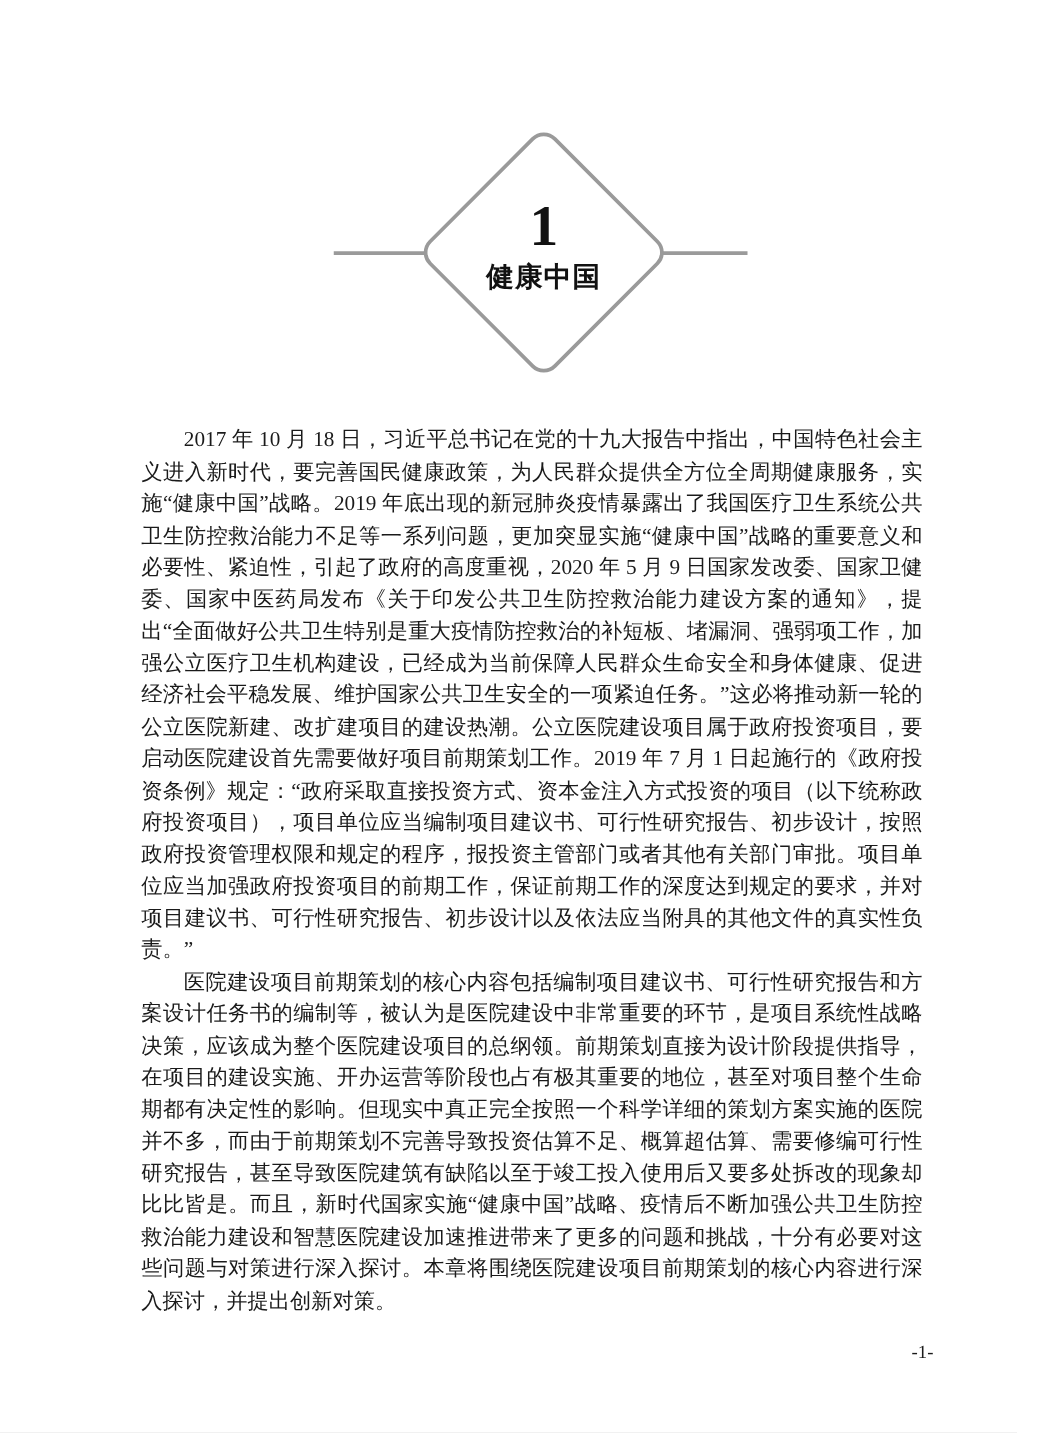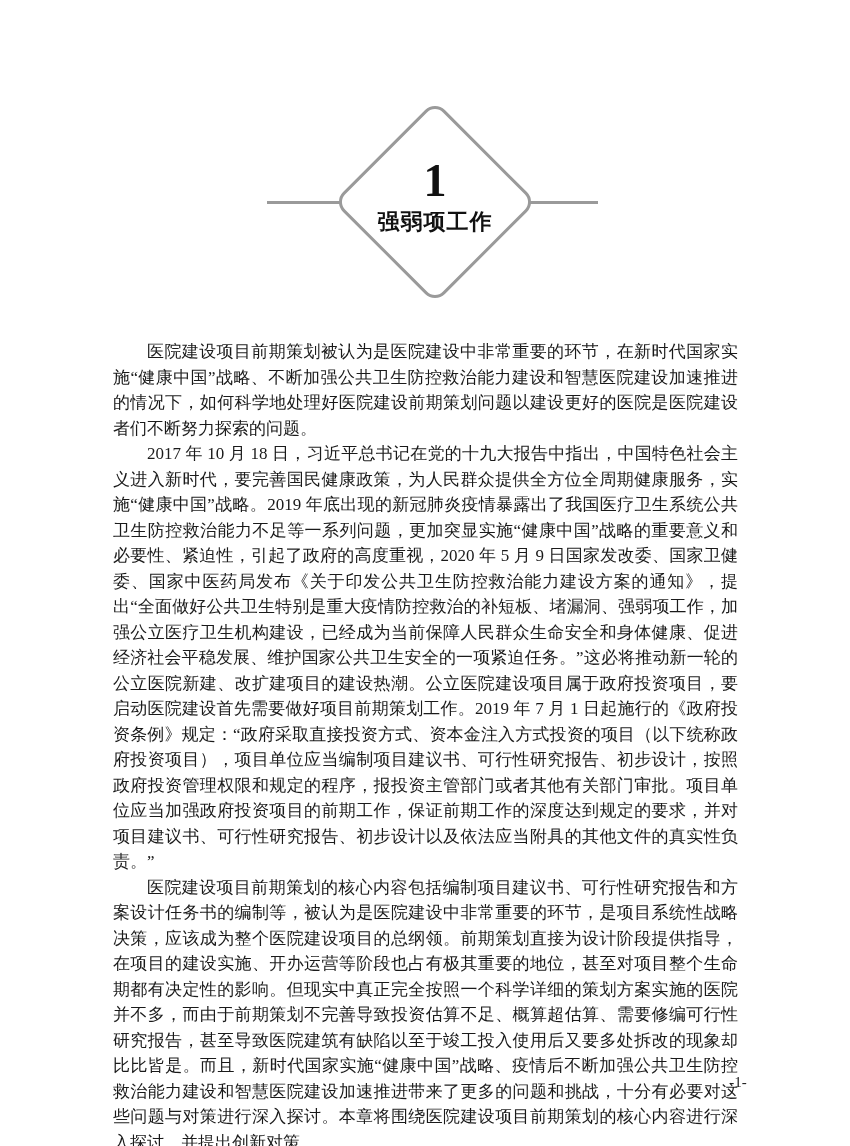--- a/index.html
+++ b/index.html
@@ -83,24 +83,23 @@
 <body>
 
 <div class="page">
 
   <div class="orn-line left"></div>
   <div class="orn-line right"></div>
   <div class="diamond"></div>
 
   <div class="chapter-heading">
     <div class="chapter-number">1</div>
-    <div class="chapter-title">强弱项工作</div>
+    <div class="chapter-title">健康中国</div>
   </div>
 
   <div class="body-text">
-    <p>医院建设项目前期策划被认为是医院建设中非常重要的环节，在新时代国家实施“健康中国”战略、不断加强公共卫生防控救治能力建设和智慧医院建设加速推进的情况下，如何科学地处理好医院建设前期策划问题以建设更好的医院是医院建设者们不断努力探索的问题。</p>
     <p>2017 年 10 月 18 日，习近平总书记在党的十九大报告中指出，中国特色社会主义进入新时代，要完善国民健康政策，为人民群众提供全方位全周期健康服务，实施“健康中国”战略。2019 年底出现的新冠肺炎疫情暴露出了我国医疗卫生系统公共卫生防控救治能力不足等一系列问题，更加突显实施“健康中国”战略的重要意义和必要性、紧迫性，引起了政府的高度重视，2020 年 5 月 9 日国家发改委、国家卫健委、国家中医药局发布《关于印发公共卫生防控救治能力建设方案的通知》，提出“全面做好公共卫生特别是重大疫情防控救治的补短板、堵漏洞、强弱项工作，加强公立医疗卫生机构建设，已经成为当前保障人民群众生命安全和身体健康、促进经济社会平稳发展、维护国家公共卫生安全的一项紧迫任务。”这必将推动新一轮的公立医院新建、改扩建项目的建设热潮。公立医院建设项目属于政府投资项目，要启动医院建设首先需要做好项目前期策划工作。2019 年 7 月 1 日起施行的《政府投资条例》规定：“政府采取直接投资方式、资本金注入方式投资的项目（以下统称政府投资项目），项目单位应当编制项目建议书、可行性研究报告、初步设计，按照政府投资管理权限和规定的程序，报投资主管部门或者其他有关部门审批。项目单位应当加强政府投资项目的前期工作，保证前期工作的深度达到规定的要求，并对项目建议书、可行性研究报告、初步设计以及依法应当附具的其他文件的真实性负责。”</p>
     <p>医院建设项目前期策划的核心内容包括编制项目建议书、可行性研究报告和方案设计任务书的编制等，被认为是医院建设中非常重要的环节，是项目系统性战略决策，应该成为整个医院建设项目的总纲领。前期策划直接为设计阶段提供指导，在项目的建设实施、开办运营等阶段也占有极其重要的地位，甚至对项目整个生命期都有决定性的影响。但现实中真正完全按照一个科学详细的策划方案实施的医院并不多，而由于前期策划不完善导致投资估算不足、概算超估算、需要修编可行性研究报告，甚至导致医院建筑有缺陷以至于竣工投入使用后又要多处拆改的现象却比比皆是。而且，新时代国家实施“健康中国”战略、疫情后不断加强公共卫生防控救治能力建设和智慧医院建设加速推进带来了更多的问题和挑战，十分有必要对这些问题与对策进行深入探讨。本章将围绕医院建设项目前期策划的核心内容进行深入探讨，并提出创新对策。</p>
   </div>
 
   <div class="page-number">-1-</div>
 
 </div>
 
 </body></html>

